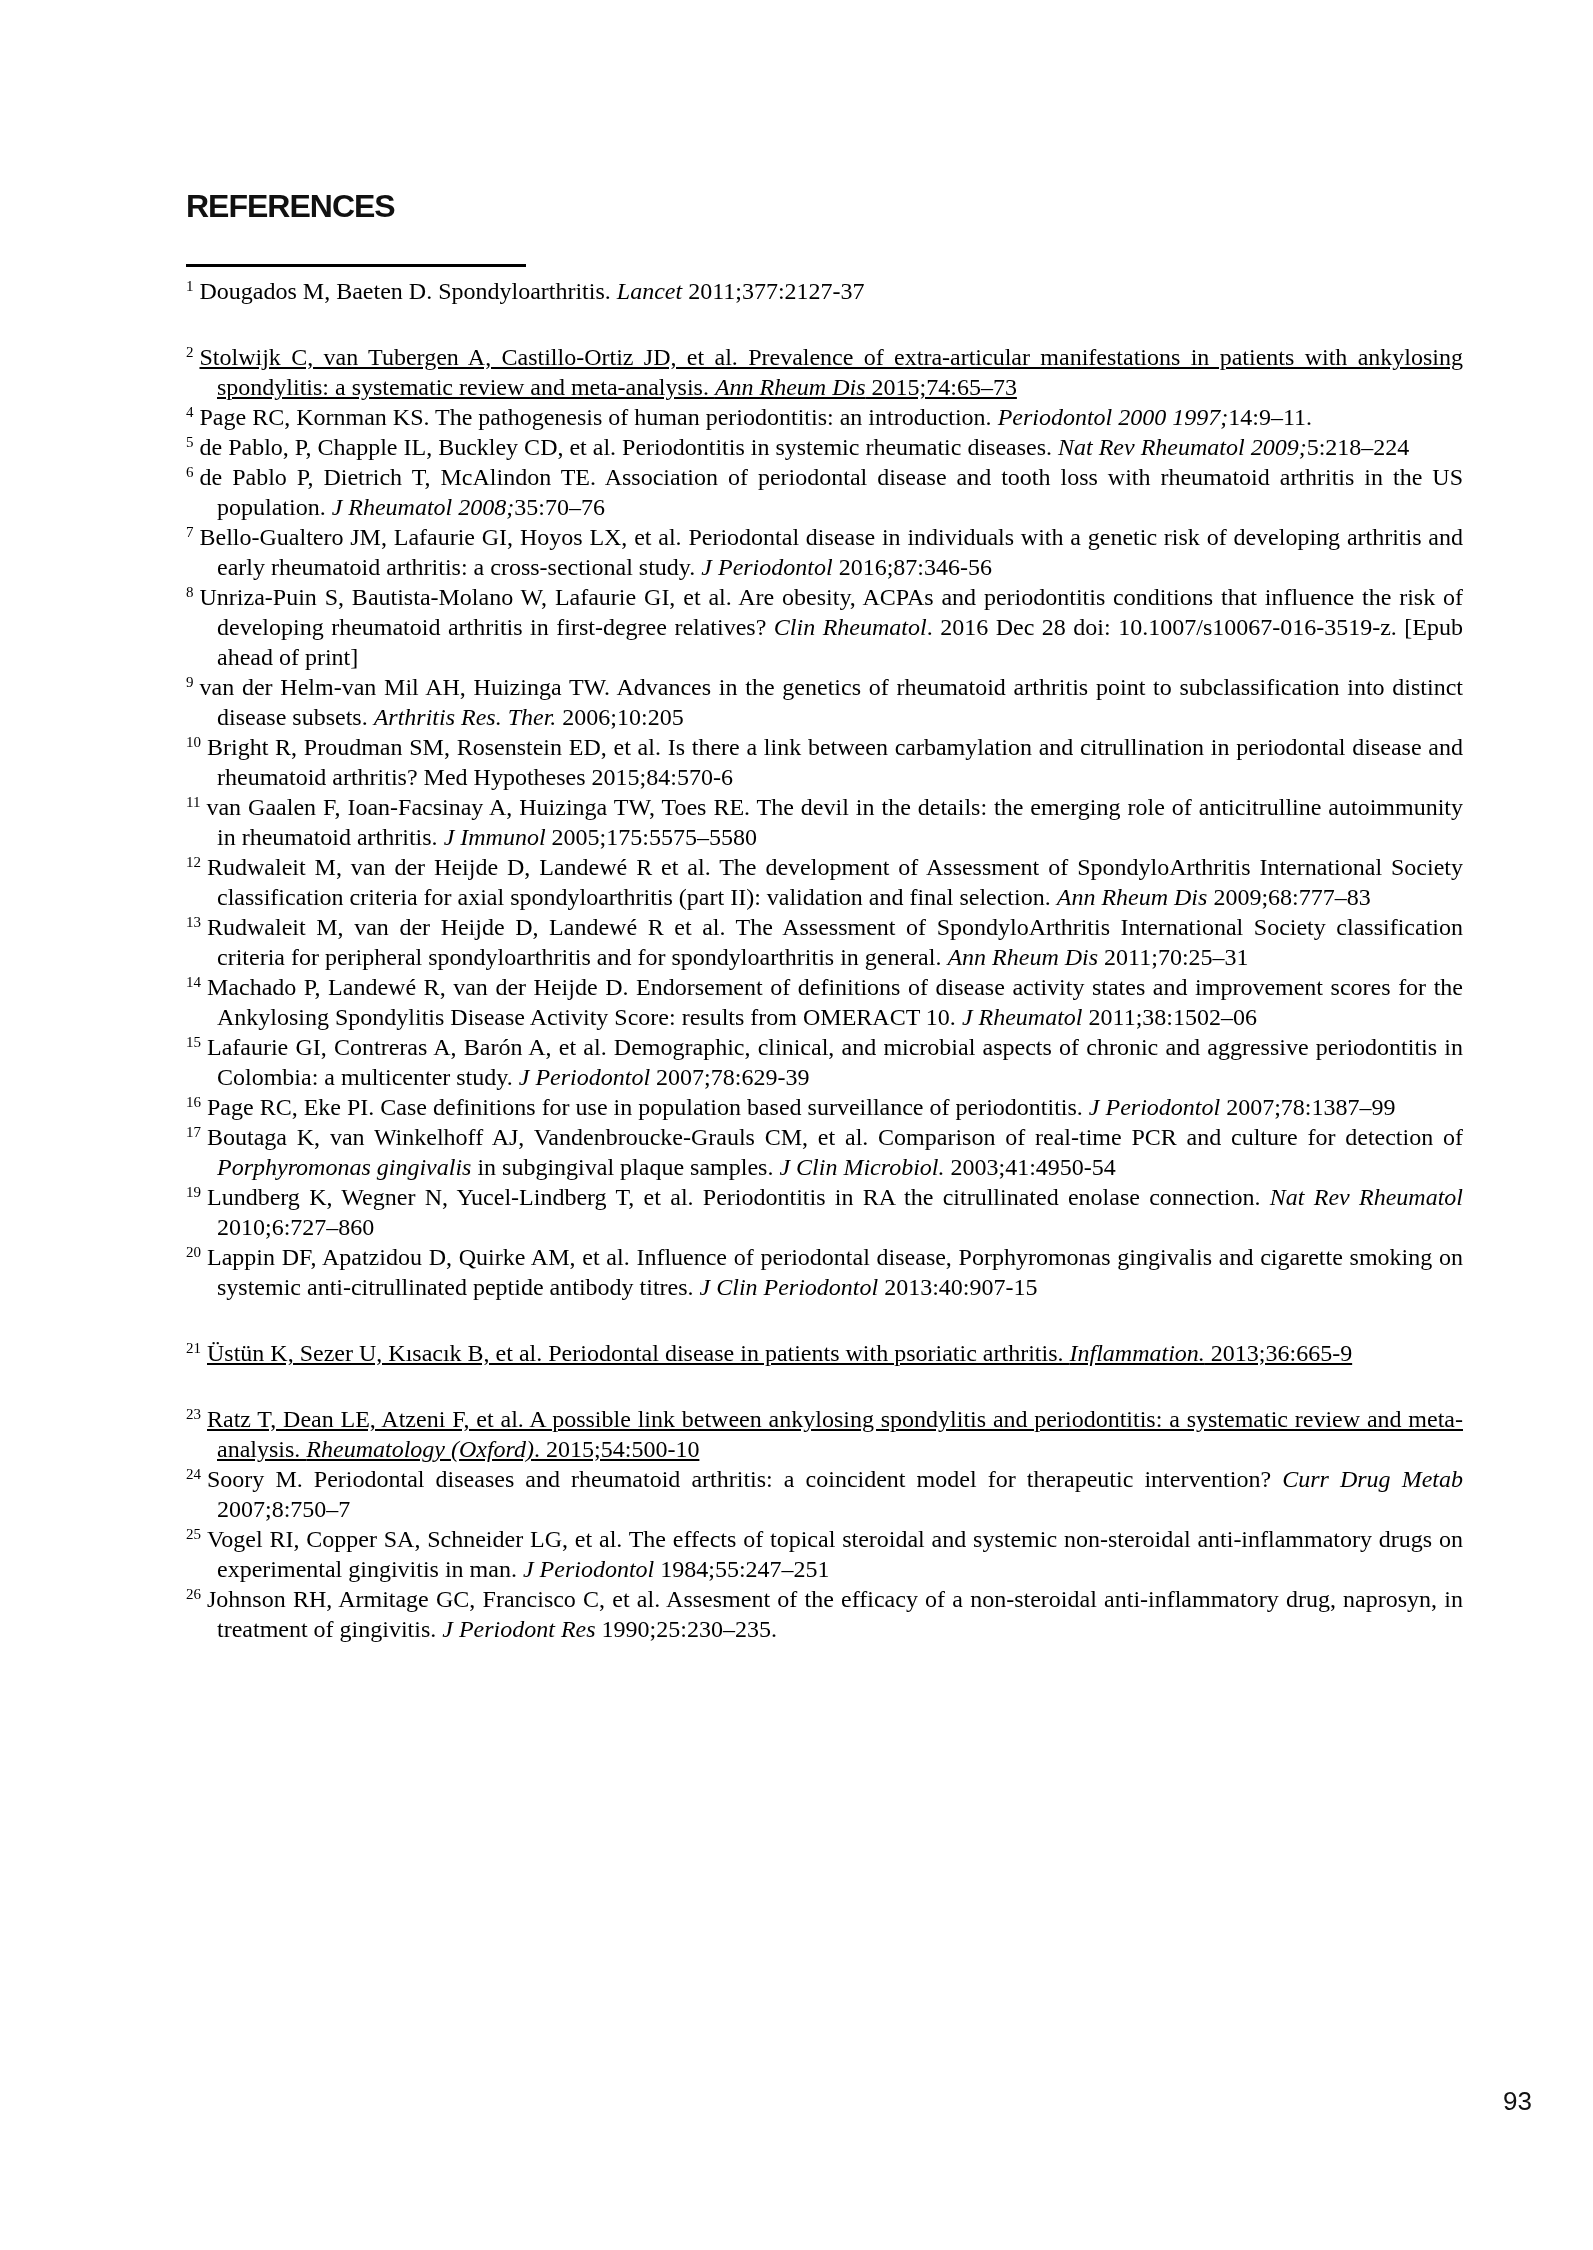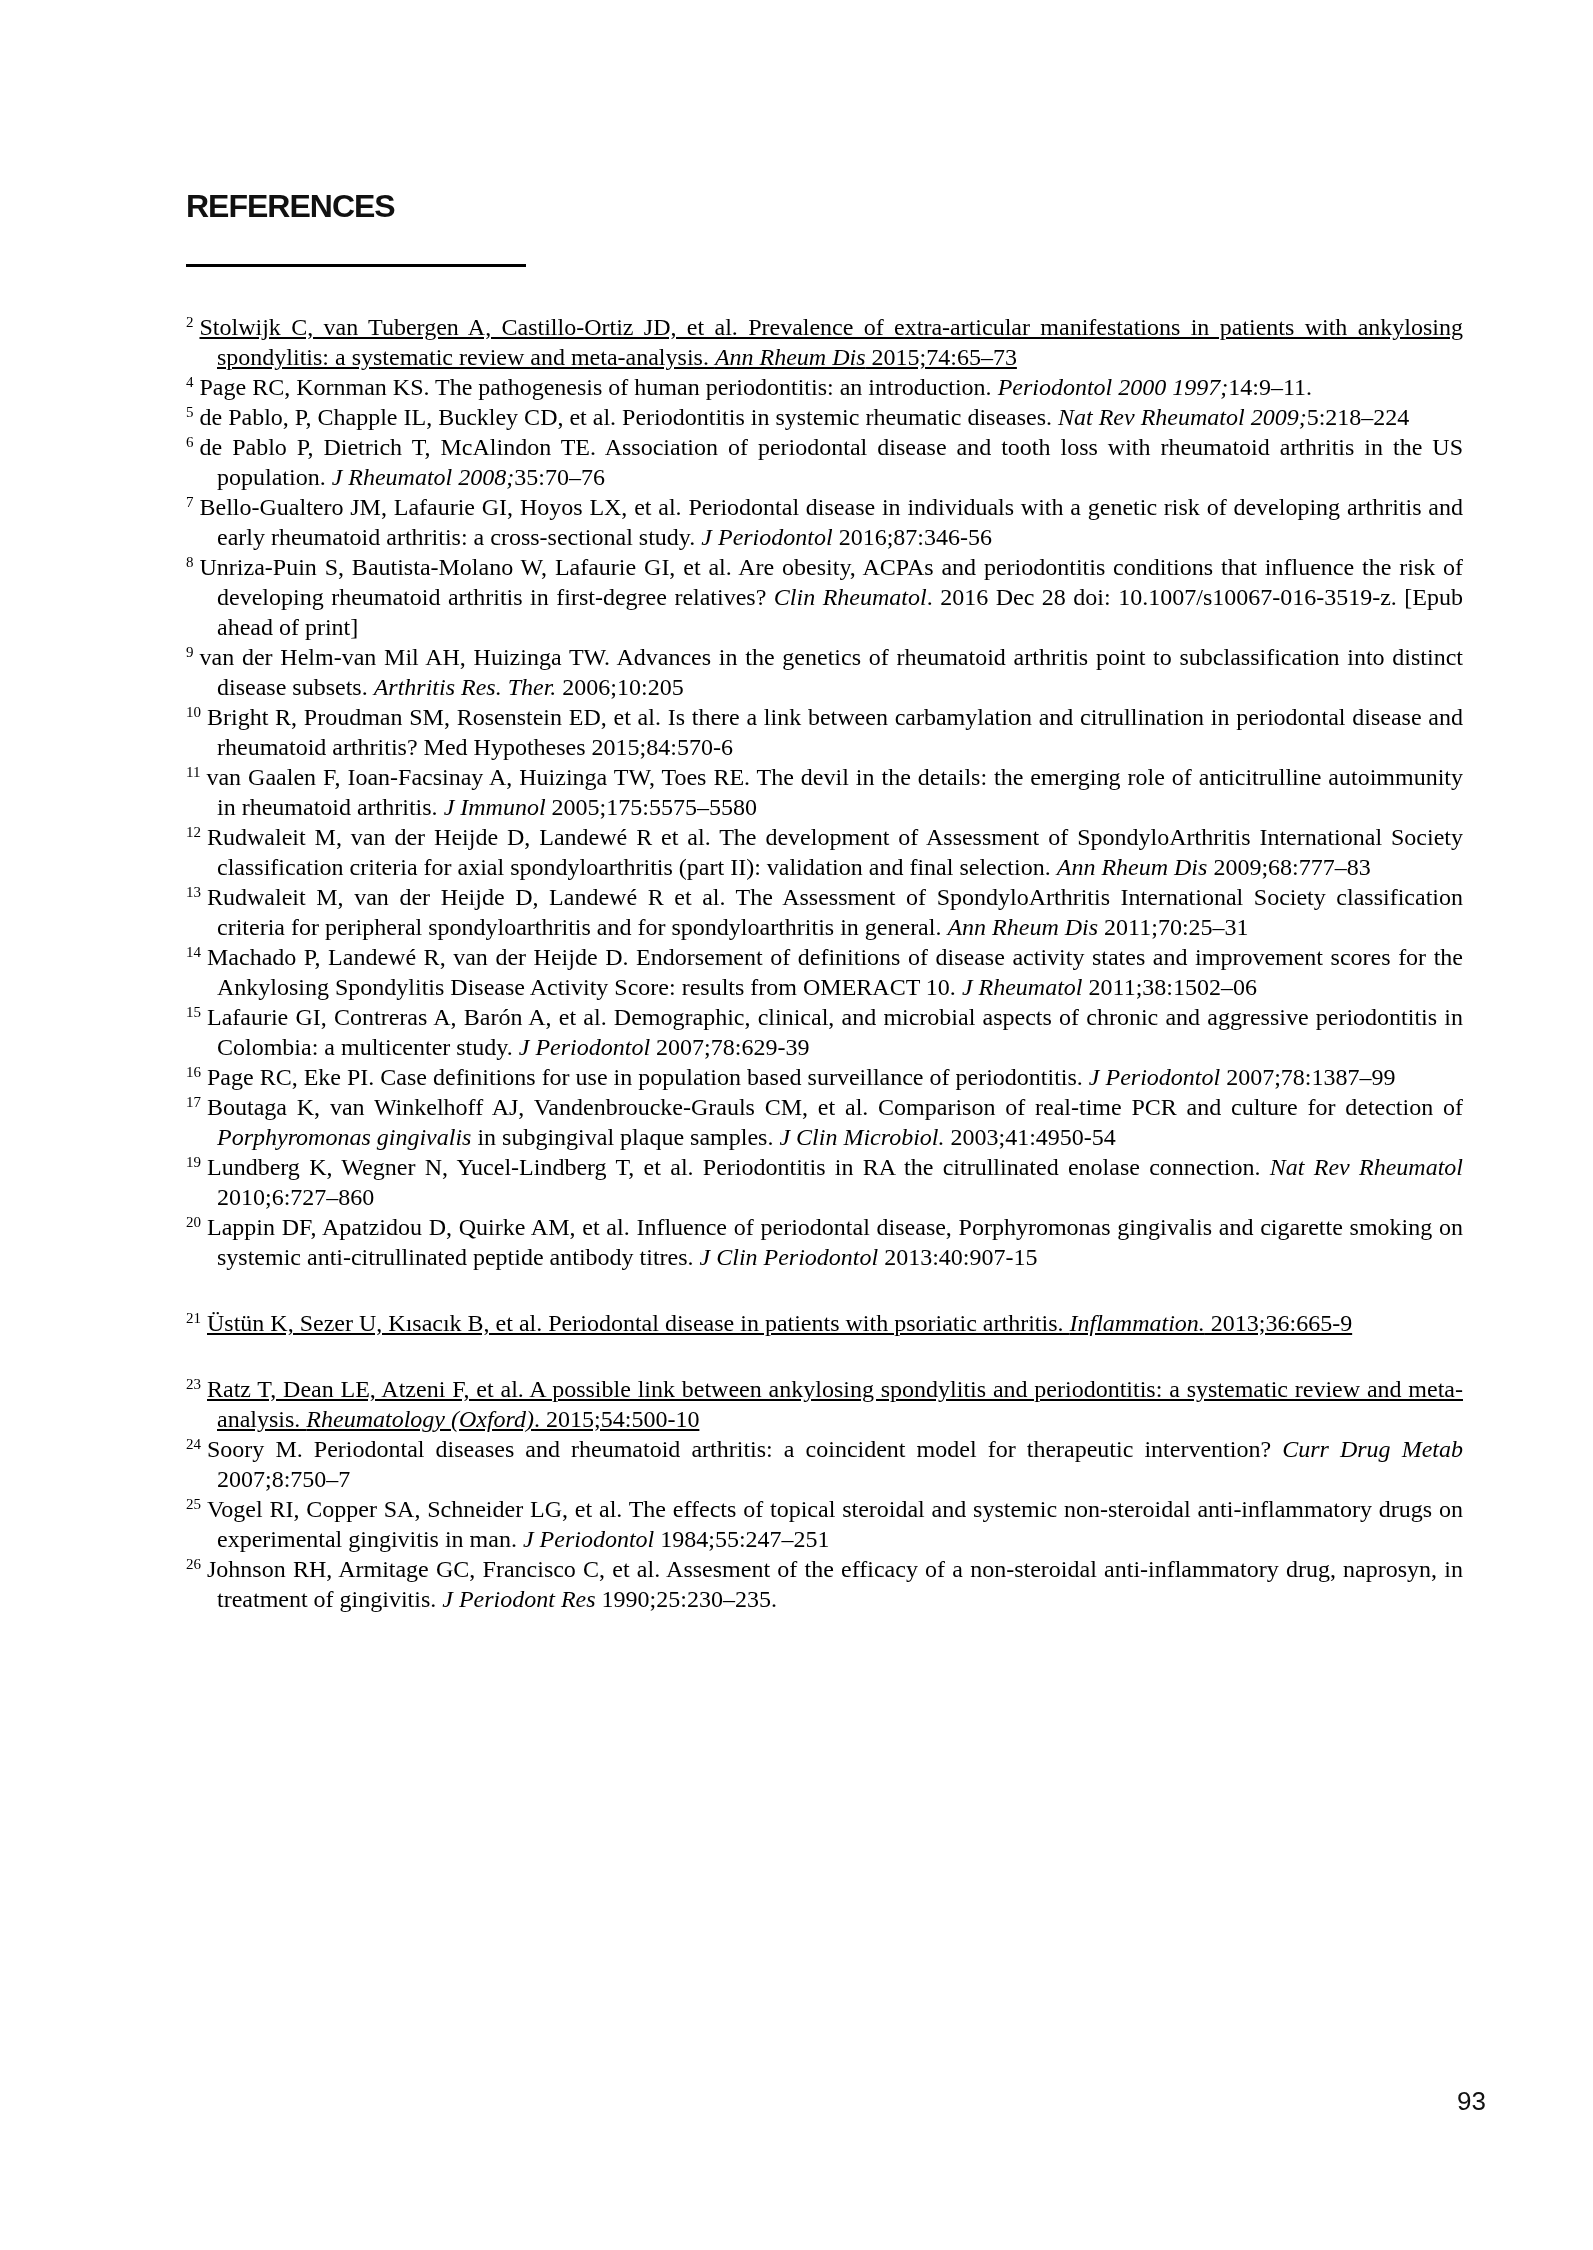--- a/index.html
+++ b/index.html
@@ -48,34 +48,35 @@
     display: inline-block;
     font-size: 15px;
     line-height: 0;
     position: relative;
     top: -8px;
     margin-right: 6px;
     text-indent: 0;
   }
   .pagenum {
     position: absolute;
-    left: 1457px;
+    left: 1503px;
     top: 2086px;
     font-family: "Liberation Sans", sans-serif;
     font-size: 26px;
     color: #111111;
   }
 </style>
 </head>
 <body>
 
 <div class="page">
   <div class="heading">REFERENCES</div>
   <div class="separator"></div>
   <div class="refs">
+      <div class="ref"><span class="refnum">1</span><span>Dougados M, Baeten D. Spondyloarthritis. </span><i>Lancet</i><span> 2011;377:2127-37</span></div>
       <div class="ref spaced"><span class="refnum">2</span><span>Stolwijk C, van Tubergen A, Castillo-Ortiz JD, et al. Prevalence of extra-articular manifestations in patients with ankylosing spondylitis: a systematic review and meta-analysis. </span><i>Ann Rheum Dis</i><span> 2015;74:65–73</span></div>
       <div class="ref"><span class="refnum">4</span><span>Page RC, Kornman KS. The pathogenesis of human periodontitis: an introduction. </span><i>Periodontol 2000 1997;</i><span>14:9–11.</span></div>
       <div class="ref"><span class="refnum">5</span><span>de Pablo, P, Chapple IL, Buckley CD, et al. Periodontitis in systemic rheumatic diseases. </span><i>Nat Rev Rheumatol 2009;</i><span>5:218–224</span></div>
       <div class="ref"><span class="refnum">6</span><span>de Pablo P, Dietrich T, McAlindon TE. Association of periodontal disease and tooth loss with rheumatoid arthritis in the US population. </span><i>J Rheumatol 2008;</i><span>35:70–76</span></div>
       <div class="ref"><span class="refnum">7</span><span>Bello-Gualtero JM, Lafaurie GI, Hoyos LX, et al. Periodontal disease in individuals with a genetic risk of developing arthritis and early rheumatoid arthritis: a cross-sectional study. </span><i>J Periodontol</i><span> 2016;87:346-56</span></div>
       <div class="ref"><span class="refnum">8</span><span>Unriza-Puin S, Bautista-Molano W, Lafaurie GI, et al. Are obesity, ACPAs and periodontitis conditions that influence the risk of developing rheumatoid arthritis in first-degree relatives? </span><i>Clin Rheumatol</i><span>. 2016 Dec 28 doi: 10.1007/s10067-016-3519-z. [Epub ahead of print]</span></div>
       <div class="ref"><span class="refnum">9</span><span>van der Helm-van Mil AH, Huizinga TW. Advances in the genetics of rheumatoid arthritis point to subclassification into distinct disease subsets. </span><i>Arthritis Res. Ther.</i><span> 2006;10:205</span></div>
       <div class="ref"><span class="refnum">10</span><span>Bright R, Proudman SM, Rosenstein ED, et al. Is there a link between carbamylation and citrullination in periodontal disease and rheumatoid arthritis? Med Hypotheses 2015;84:570-6</span></div>
       <div class="ref"><span class="refnum">11</span><span>van Gaalen F, Ioan-Facsinay A, Huizinga TW, Toes RE. The devil in the details: the emerging role of anticitrulline autoimmunity in rheumatoid arthritis. </span><i>J Immunol</i><span> 2005;175:5575–5580</span></div>
       <div class="ref"><span class="refnum">12</span><span>Rudwaleit M, van der Heijde D, Landewé R et al. The development of Assessment of SpondyloArthritis International Society classification criteria for axial spondyloarthritis (part II): validation and final selection. </span><i>Ann Rheum Dis</i><span> 2009;68:777–83</span></div>

